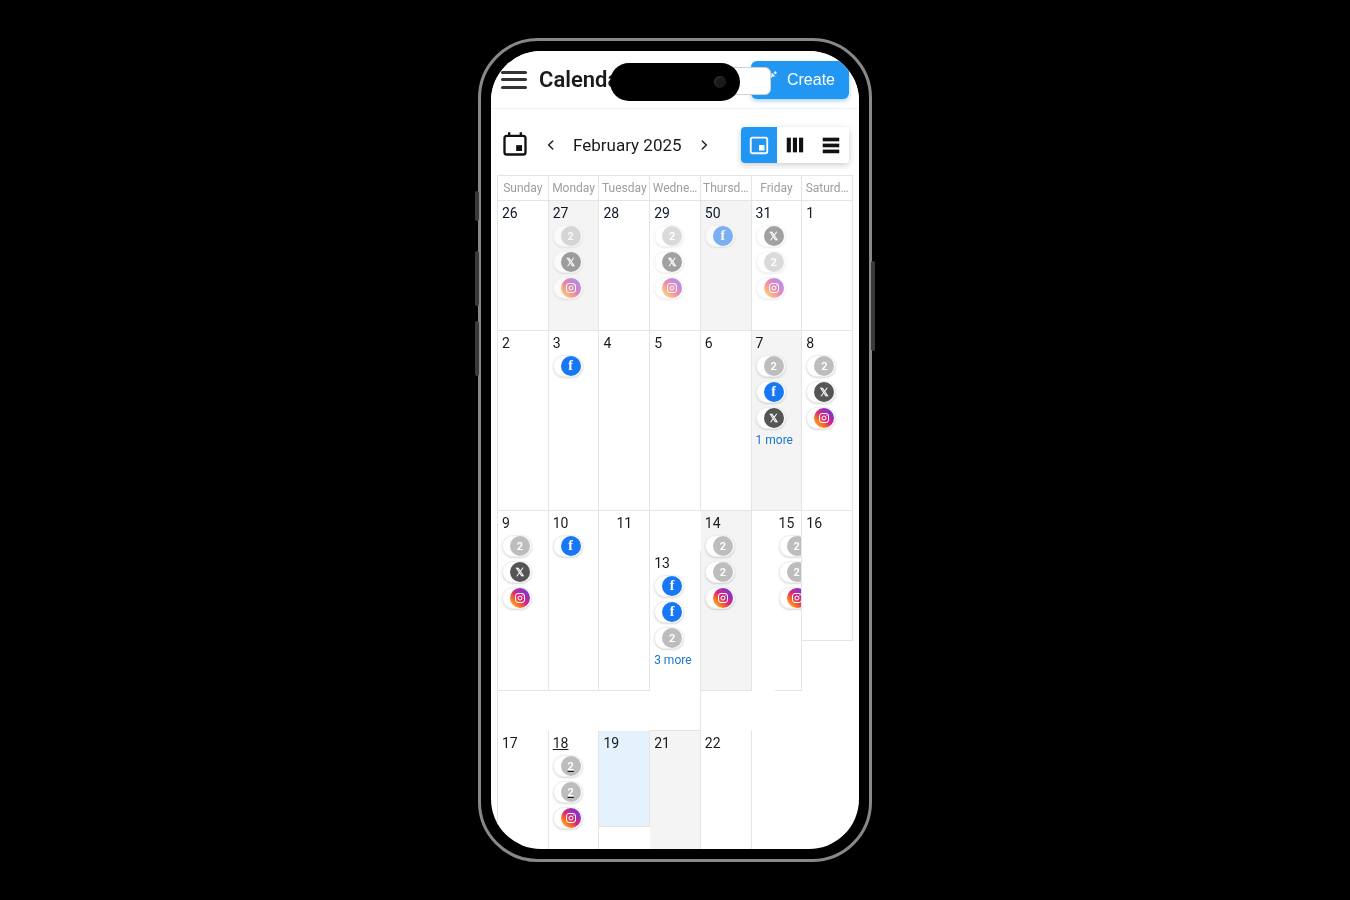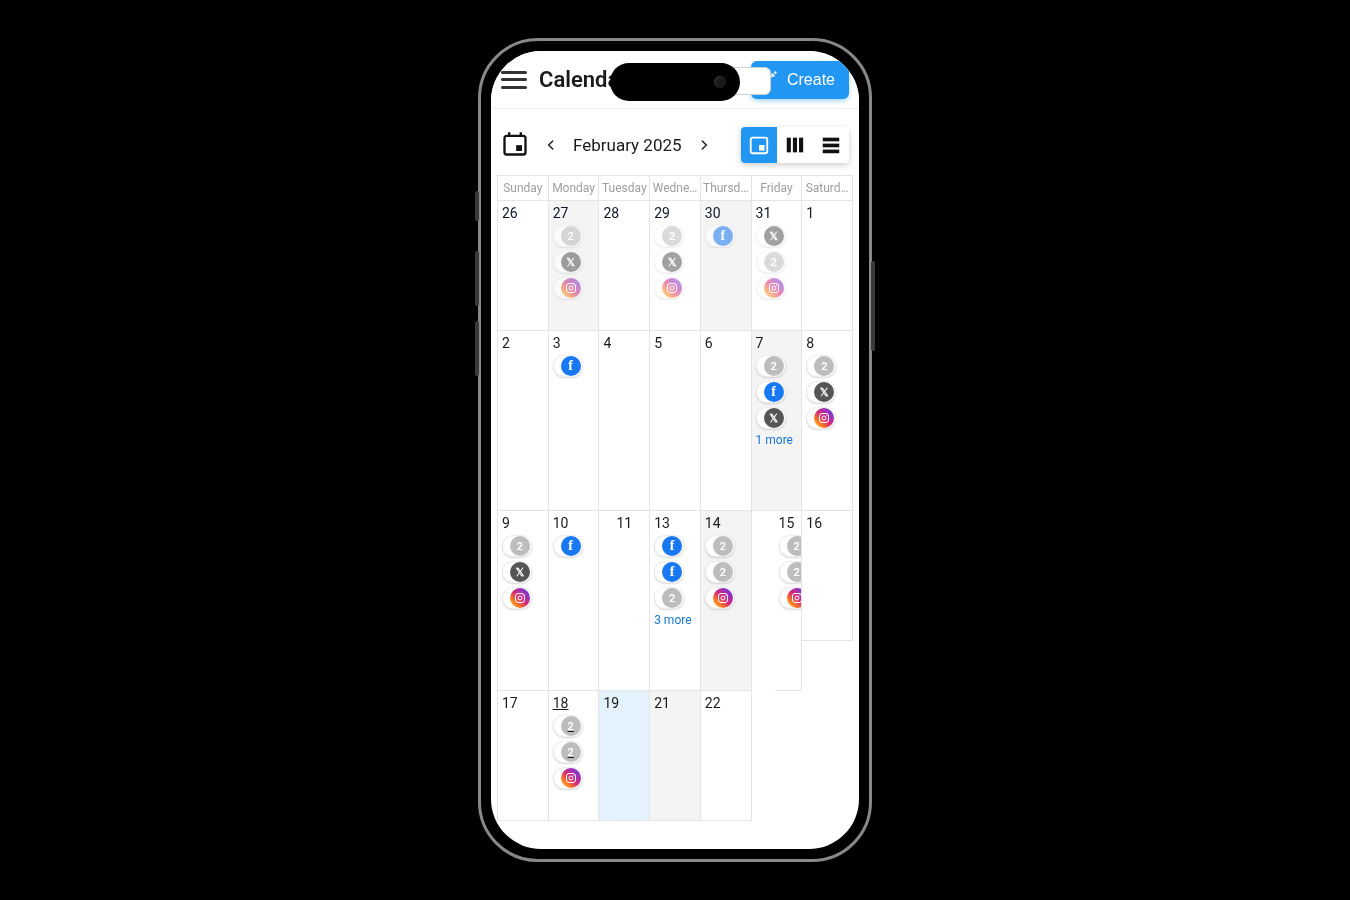--- a/index.html
+++ b/index.html
@@ -265,21 +265,21 @@
               <div class="ic ig">
                 <svg width="12" height="12" viewBox="0 0 24 24" fill="none" stroke="#fff" stroke-width="2">
                   <rect x="3" y="3" width="18" height="18" rx="5"></rect>
                   <circle cx="12" cy="12" r="4"></circle>
                   <circle cx="17.5" cy="6.5" r="1" fill="#fff" stroke="none"></circle>
                 </svg>
               </div>
             </div>
           </div>
           <div class="day other shade" style="height: 130px;">
-            <div class="num">30</div>
+            <div class="num">50</div>
             <div class="chip">
               <div class="ic fb" style="font-family: Georgia, serif; font-weight: 700; font-size: 14px;">f</div>
             </div>
           </div>
           <div class="day other" style="height: 130px;">
             <div class="num">31</div>
             <div class="chip">
               <div class="ic x" style="font-size: 11px;">𝕏</div>
             </div>
             <div class="chip">
@@ -367,21 +367,21 @@
           </div>
           <div class="day" style="height: 180px;">
             <div class="num">10</div>
             <div class="chip">
               <div class="ic fb" style="font-family: Georgia, serif; font-weight: 700; font-size: 14px;">f</div>
             </div>
           </div>
           <div class="day" style="height: 180px; align-items: center;">
             <div class="num">11</div>
           </div>
-          <div class="day" style="height: 180px;">
+          <div class="day" style="height: 180px; margin-top: 40px;">
             <div class="num">13</div>
             <div class="chip">
               <div class="ic fb" style="font-family: Georgia, serif; font-weight: 700; font-size: 14px;">f</div>
             </div>
             <div class="chip">
               <div class="ic fb" style="font-family: Georgia, serif; font-weight: 700; font-size: 14px;">f</div>
             </div>
             <div class="chip">
               <div class="ic cnt">2</div>
             </div>
@@ -440,21 +440,21 @@
             <div class="chip">
               <div class="ic ig">
                 <svg width="12" height="12" viewBox="0 0 24 24" fill="none" stroke="#fff" stroke-width="2">
                   <rect x="3" y="3" width="18" height="18" rx="5"></rect>
                   <circle cx="12" cy="12" r="4"></circle>
                   <circle cx="17.5" cy="6.5" r="1" fill="#fff" stroke="none"></circle>
                 </svg>
               </div>
             </div>
           </div>
-          <div class="day today" style="height: 130px;">
+          <div class="day today" style="height: 96px;">
             <div class="num">19</div>
           </div>
           <div class="day shade" style="height: 130px;">
             <div class="num">21</div>
           </div>
           <div class="day" style="height: 130px;">
             <div class="num">22</div>
           </div>
         </div>
     </div>

